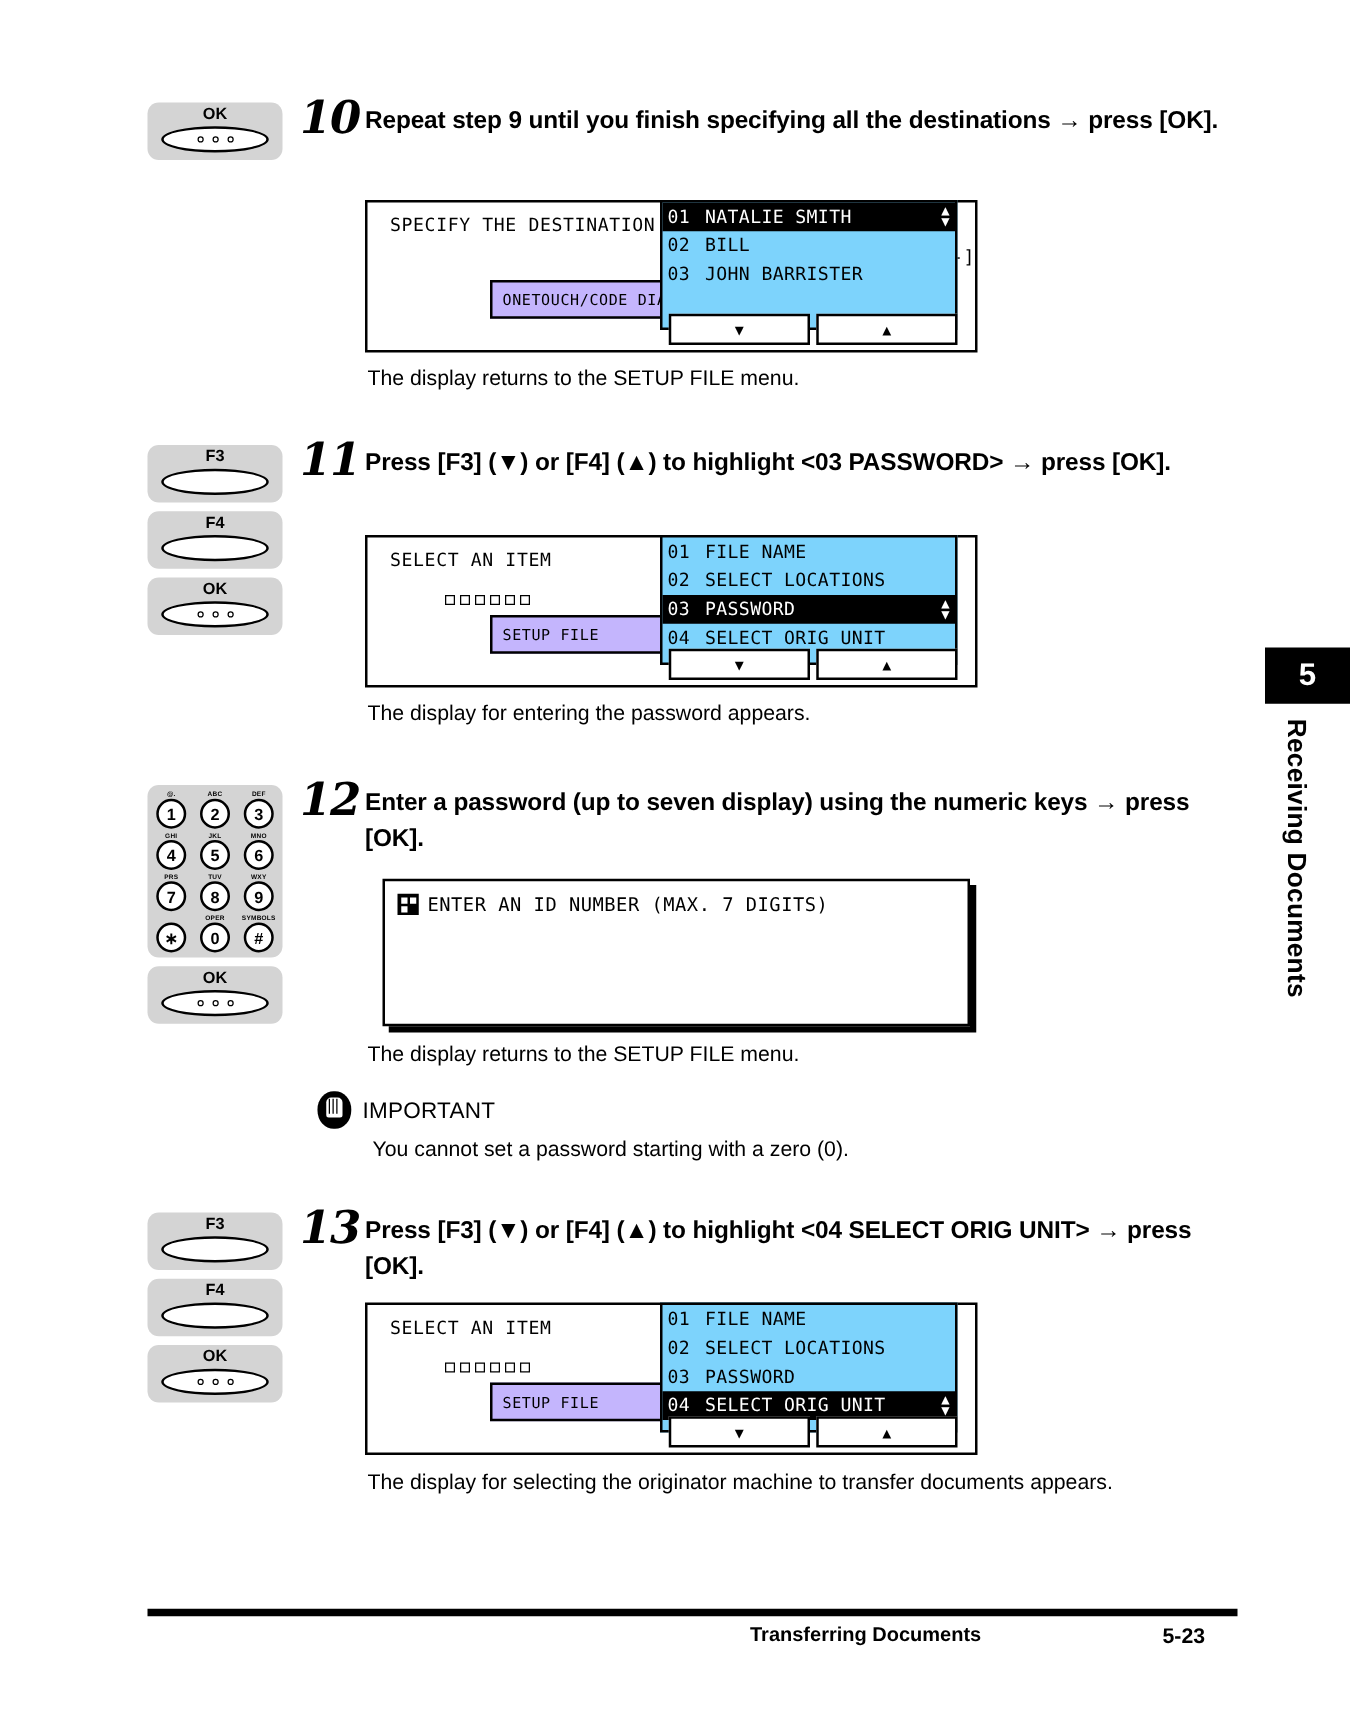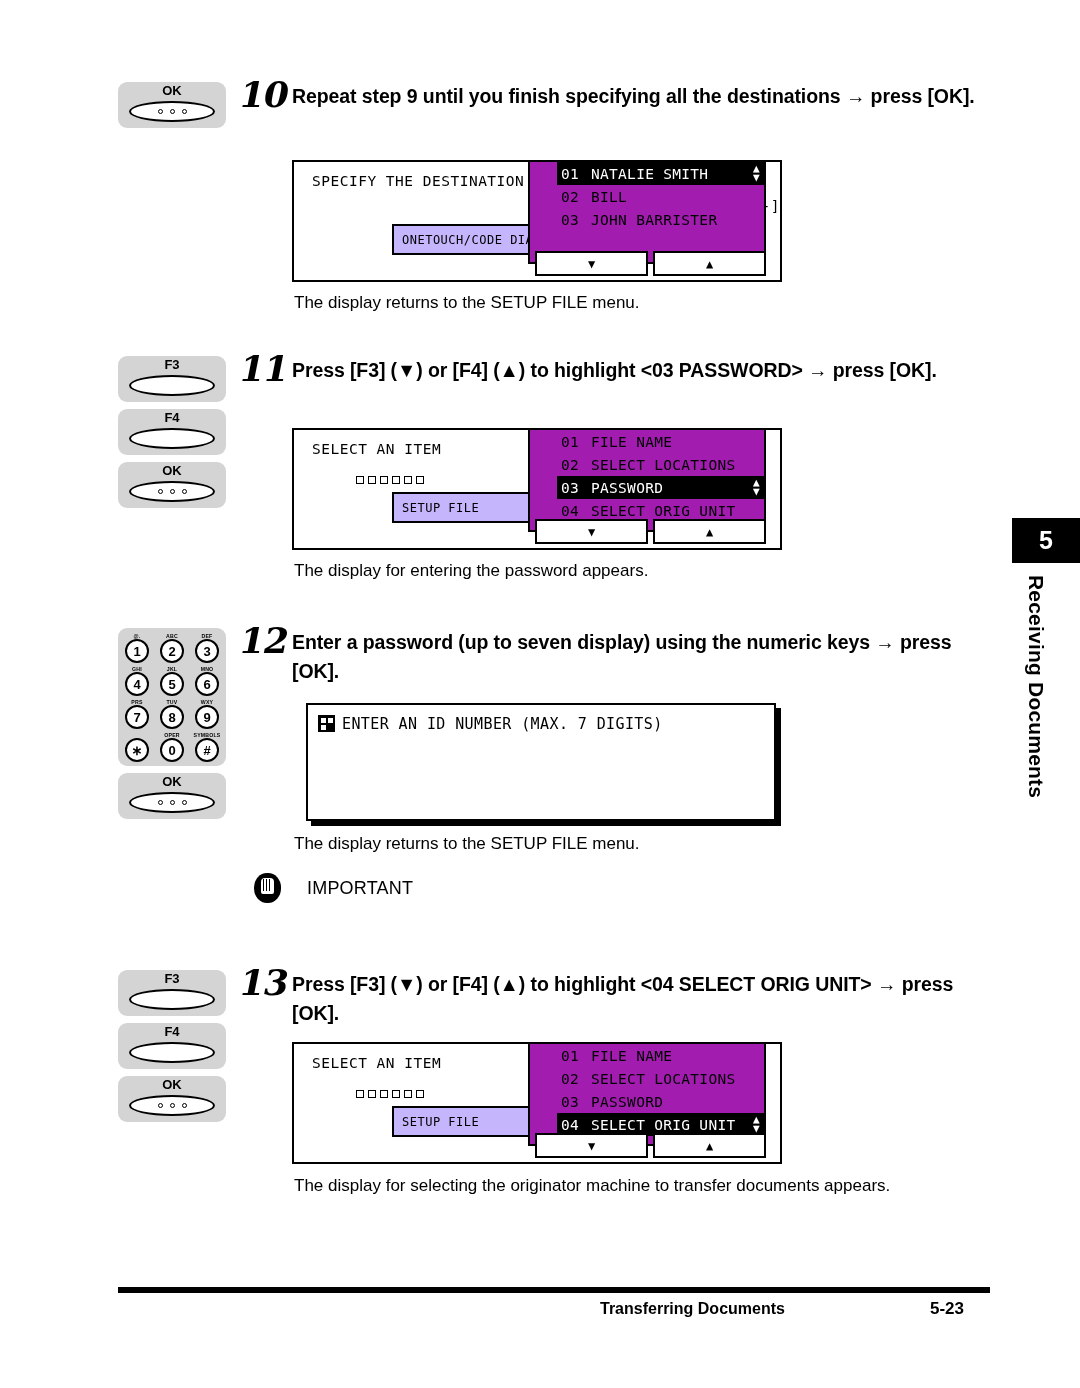--- a/index.html
+++ b/index.html
@@ -132,23 +132,22 @@
   .squares {
     position: absolute; left: 62px; top: 46px;
     display: flex; gap: 4px; z-index: 3;
   }
   .squares i { display: block; width: 8px; height: 8px; border: 1.6px solid #000; }
 
   
   .lcd-listpanel {
     position: absolute; top: -2px; right: 14px;
     width: 238px; height: 104px;
-    border: 2px solid #000; background: #a21caf;
+    border: 2px solid #000; background: #7dd3fc;
     z-index: 4;
-    padding-left: 27px;
   }
   .lrow {
     height: 23px; display: flex; align-items: center;
     font-size: 14.5px; letter-spacing: 0.3px;
     padding-left: 4px; position: relative;
   }
   .lrow .idx { width: 30px; }
   .lrow.sel { background: #000; color: #fff; }
   .lrow.sel .arrows {
     position: absolute; right: 4px; top: 2px;
@@ -194,21 +193,21 @@
   .shadow-br { box-shadow: 5px 5px 0 0 #000; }
 
   
   .caption {
     position: absolute; left: 294px;
     font-size: 17px; line-height: 22px;
   }
 
   
   .imp-wrap { position: absolute; left: 254px; }
-  .imp-head { display: flex; align-items: center; gap: 26px; }
+  .imp-head { display: flex; align-items: center; gap: 9px; }
   .imp-icon {
     width: 27px; height: 30px; border-radius: 48%;
     background: #000; position: relative; flex: none;
   }
   .imp-icon::before {
     content: ""; position: absolute; left: 7px; top: 5px;
     width: 13px; height: 16px; border-radius: 4px 4px 2px 2px;
     background: #fff;
   }
   .imp-icon::after {
@@ -442,20 +441,21 @@
       <div class="lcd-idtitle">ENTER AN ID NUMBER (MAX. 7 DIGITS)</div>
     </div>
 
     <div class="caption" style="top:205px;">The display returns to the SETUP FILE menu.</div>
 
     <div class="imp-wrap" style="top:245px;">
       <div class="imp-head">
         <div class="imp-icon"></div>
         <div class="imp-title">IMPORTANT</div>
       </div>
+      <div class="imp-body">You cannot set a password starting with a zero (0).</div>
     </div>
   </div>
 
   <div class="step" style="top:970px;">
     <div class="keys">
       <div class="keybox">
         <div class="klabel">F3</div>
         <div class="lens"></div>
       </div>
       <div class="keybox">

